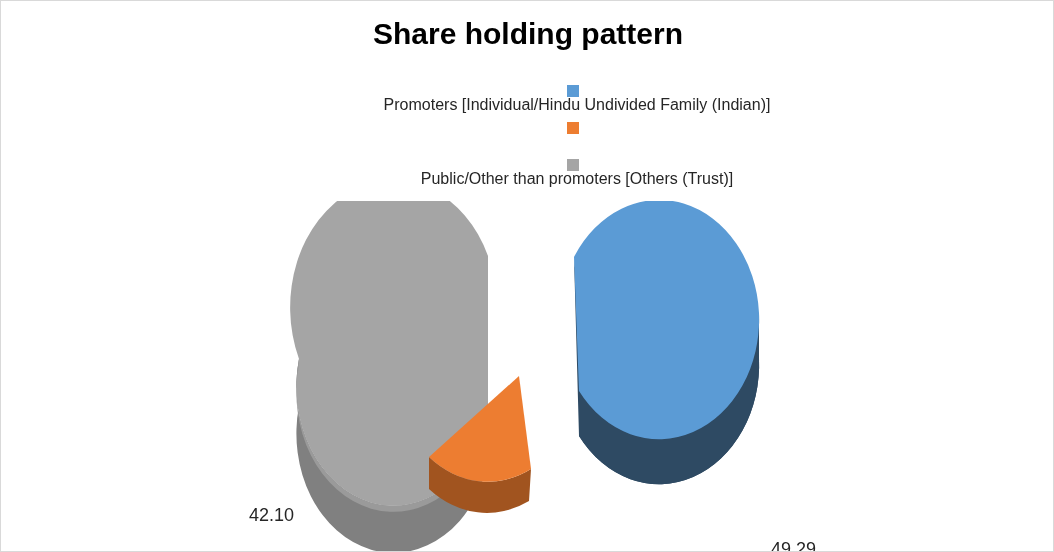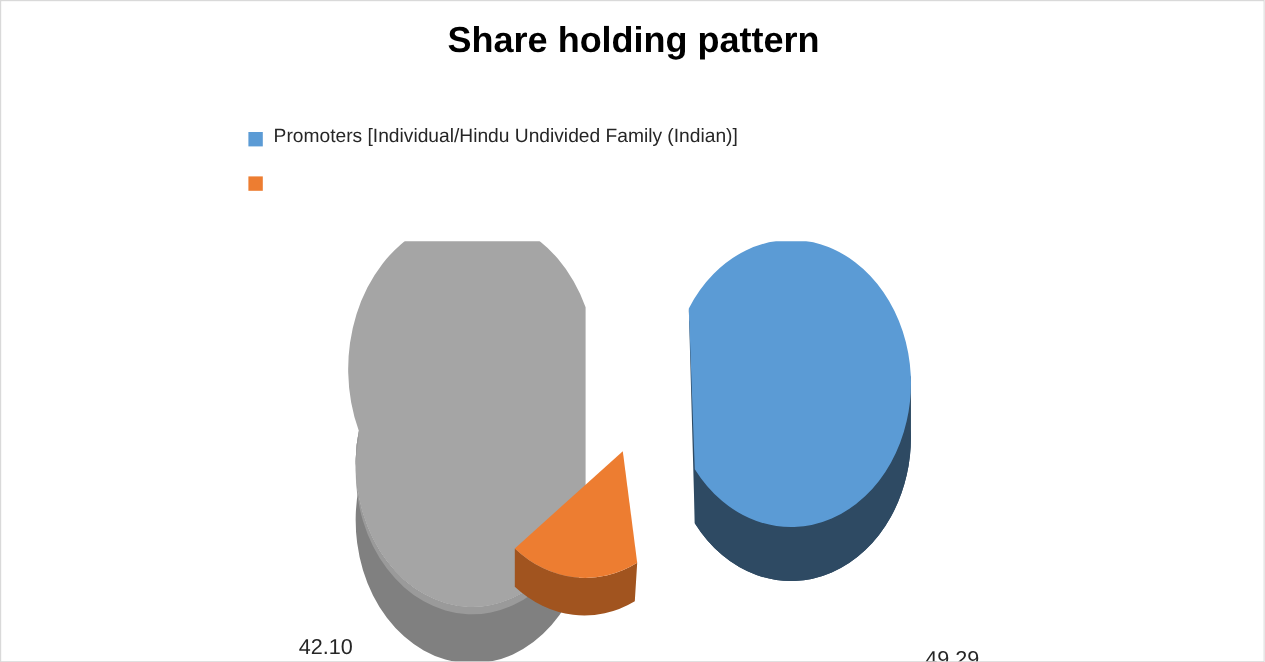--- a/index.html
+++ b/index.html
@@ -33,22 +33,23 @@
     font-family: "Liberation Sans", sans-serif;
   }
   #legend {
     position: absolute;
     left: 206px;
     top: 84px;
     width: 740px;
   }
   .legend-item {
     display: flex;
-    align-items: flex-end;
+    align-items: center;
     height: 37px;
+    flex-direction: column;
   }
   .legend-swatch {
     width: 12px;
     height: 12px;
     flex: 0 0 12px;
     margin-right: 9px;
     display: block;
   }
   .legend-label {
     font-size: 16px;
@@ -65,40 +66,44 @@
     height: 352px;
   }
   .data-label {
     position: absolute;
     font-size: 18px;
     color: #262626;
     font-family: "Liberation Sans", sans-serif;
     white-space: nowrap;
   }
   #label-blue  { left: 770px; top: 338px; }
-  #label-gray  { left: 248px; top: 328px; }
+  #label-gray  { left: 248px; top: 304px; }
 </style>
 </head>
 <body>
 
 <div id="chart-frame">
 
   <div id="chart-title">Share holding pattern</div>
 
   <div id="legend">
 
     <div class="legend-item">
       <span class="legend-swatch" style="background:#5B9BD5"></span>
       <span class="legend-label">Promoters [Individual/Hindu Undivided Family (Indian)]</span>
     </div>
 
     <div class="legend-item">
       <span class="legend-swatch" style="background:#ED7D31"></span>
     </div>
 
+    <div class="legend-item">
+      <span class="legend-swatch" style="background:#A5A5A5"></span>
+      <span class="legend-label">Public/Other than promoters [Others (Trust)]</span>
+    </div>
 
   </div>
 
   <div id="plot-area">
     <svg width="1054" height="352" viewBox="0 0 1054 352" xmlns="http://www.w3.org/2000/svg">
 
       <g>
 
         <path fill="#808080" d="M 298 158
                  A 96 118 0 0 0 487 213

